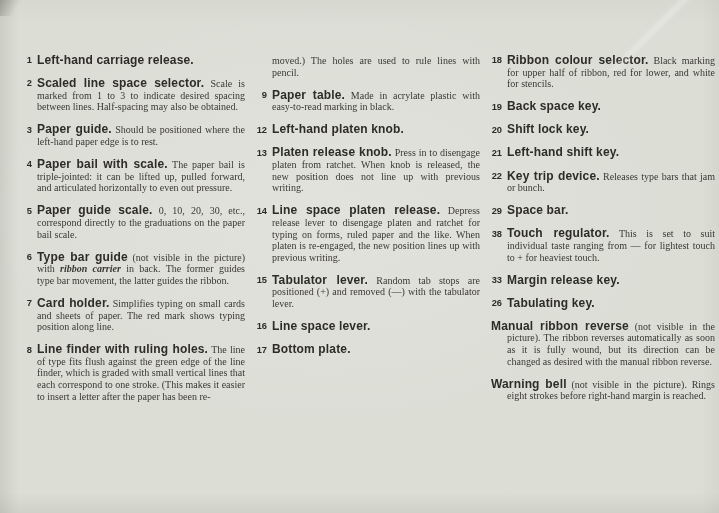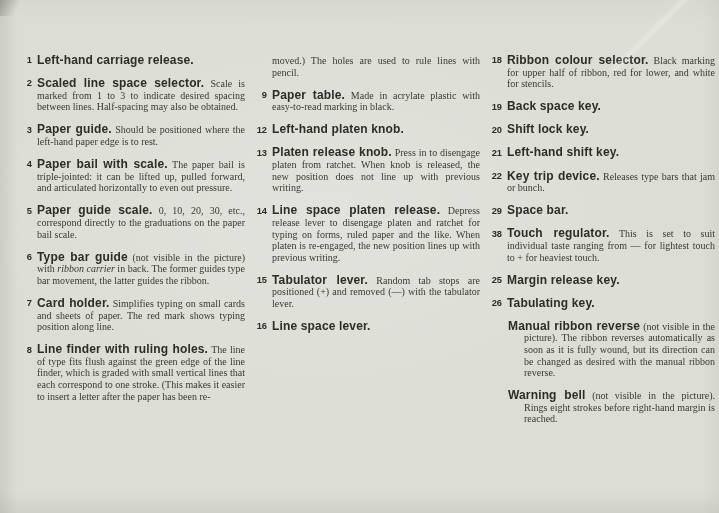--- a/index.html
+++ b/index.html
@@ -43,37 +43,37 @@
   .item{
     position:relative;
     padding-left:16px;
     margin:0 0 11.5px 0;
     font-family:"Liberation Serif", serif;
     font-size:10px;
     line-height:11.6px;
     color:var(--text);
     text-align:justify;
   }
-  .item.outdent{text-indent:-16px;margin-left:17px;}
+  .item.outdent{text-indent:-16px;}
   .num{
     position:absolute;left:0;top:0.4px;width:11px;
     text-align:right;
     font-family:"Liberation Sans", sans-serif;
     font-weight:bold;font-size:9.3px;
     color:var(--title);
   }
   .title{
     font-family:"Liberation Sans", sans-serif;
     font-weight:bold;
     font-size:12px;
     letter-spacing:0.15px;
     color:var(--title);
   }
   .seg{}
-  .seg.it{font-style:italic;}
+  .seg.it{font-style:italic;font-weight:bold;}
 </style>
 </head>
 <body>
 
 <div class="page">
   <div class="cols">
     <div class="col">
         <div class="item"><span class="num">1</span><span class="title">Left-hand carriage release.</span></div>
         <div class="item"><span class="num">2</span><span class="title">Scaled line space selector.</span> <span class="seg">Scale is marked from 1 to 3 to indicate desired spacing between lines. Half-spacing may also be obtained.</span></div>
         <div class="item"><span class="num">3</span><span class="title">Paper guide.</span> <span class="seg">Should be positioned where the left-hand paper edge is to rest.</span></div>
@@ -84,28 +84,29 @@
         <div class="item"><span class="num">8</span><span class="title">Line finder with ruling holes.</span> <span class="seg">The line of type fits flush against the green edge of the line finder, which is graded with small vertical lines that each correspond to one stroke. (This makes it easier to insert a letter after the paper has been re-</span></div>
       </div>
     <div class="col">
         <div class="item"><span class="seg">moved.) The holes are used to rule lines with pencil.</span></div>
         <div class="item"><span class="num">9</span><span class="title">Paper table.</span> <span class="seg">Made in acrylate plastic with easy-to-read marking in black.</span></div>
         <div class="item"><span class="num">12</span><span class="title">Left-hand platen knob.</span></div>
         <div class="item"><span class="num">13</span><span class="title">Platen release knob.</span> <span class="seg">Press in to disengage platen from ratchet. When knob is released, the new position does not line up with previous writing.</span></div>
         <div class="item"><span class="num">14</span><span class="title">Line space platen release.</span> <span class="seg">Depress release lever to disengage platen and ratchet for typing on forms, ruled paper and the like. When platen is re-engaged, the new position lines up with previous writing.</span></div>
         <div class="item"><span class="num">15</span><span class="title">Tabulator lever.</span> <span class="seg">Random tab stops are positioned (+) and removed (—) with the tabulator lever.</span></div>
         <div class="item"><span class="num">16</span><span class="title">Line space lever.</span></div>
+        <div class="item"><span class="num">17</span><span class="title">Bottom plate.</span></div>
       </div>
     <div class="col">
         <div class="item"><span class="num">18</span><span class="title">Ribbon colour selector.</span> <span class="seg">Black marking for upper half of ribbon, red for lower, and white for stencils.</span></div>
         <div class="item"><span class="num">19</span><span class="title">Back space key.</span></div>
         <div class="item"><span class="num">20</span><span class="title">Shift lock key.</span></div>
         <div class="item"><span class="num">21</span><span class="title">Left-hand shift key.</span></div>
         <div class="item"><span class="num">22</span><span class="title">Key trip device.</span> <span class="seg">Releases type bars that jam or bunch.</span></div>
         <div class="item"><span class="num">29</span><span class="title">Space bar.</span></div>
         <div class="item"><span class="num">38</span><span class="title">Touch regulator.</span> <span class="seg">This is set to suit individual taste ranging from — for lightest touch to + for heaviest touch.</span></div>
-        <div class="item"><span class="num">25</span><span class="title">Margin release key.</span></div>
+        <div class="item"><span class="num">33</span><span class="title">Margin release key.</span></div>
         <div class="item"><span class="num">26</span><span class="title">Tabulating key.</span></div>
         <div class="item outdent"><span class="title">Manual ribbon reverse</span> <span class="seg">(not visible in the picture). The ribbon reverses automatically as soon as it is fully wound, but its direction can be changed as desired with the manual ribbon reverse.</span></div>
         <div class="item outdent"><span class="title">Warning bell</span> <span class="seg">(not visible in the picture). Rings eight strokes before right-hand margin is reached.</span></div>
       </div>
   </div>
 </div>
 
 </body></html>

